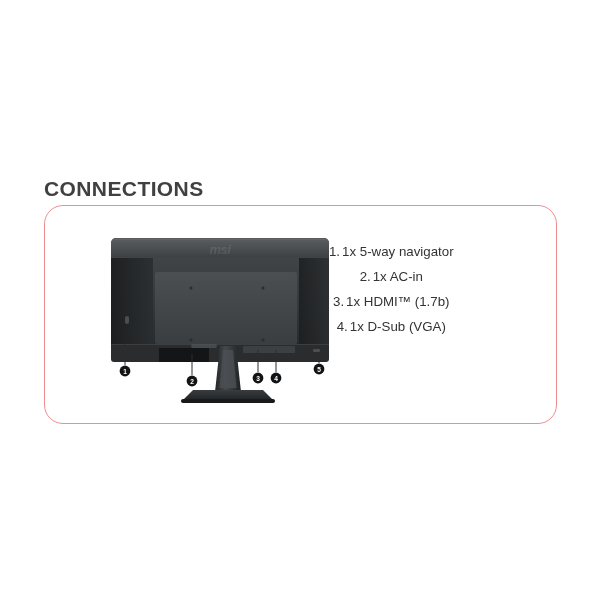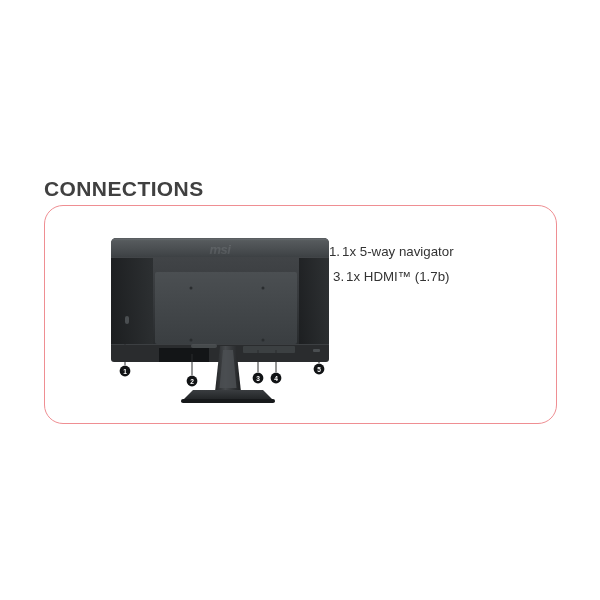--- a/index.html
+++ b/index.html
@@ -198,17 +198,23 @@
         </g>
       </g>
     </svg>
   </div>
 
   <ul id="connections-list">
     <li>
       <span class="idx">1.</span><span>1x 5-way navigator</span>
     </li>
     <li>
+      <span class="idx">2.</span><span>1x AC-in</span>
+    </li>
+    <li>
       <span class="idx">3.</span><span>1x HDMI™ (1.7b)</span>
     </li>
+    <li>
+      <span class="idx">4.</span><span>1x D-Sub (VGA)</span>
+    </li>
   </ul>
 
 </div>
 
 </body></html>

